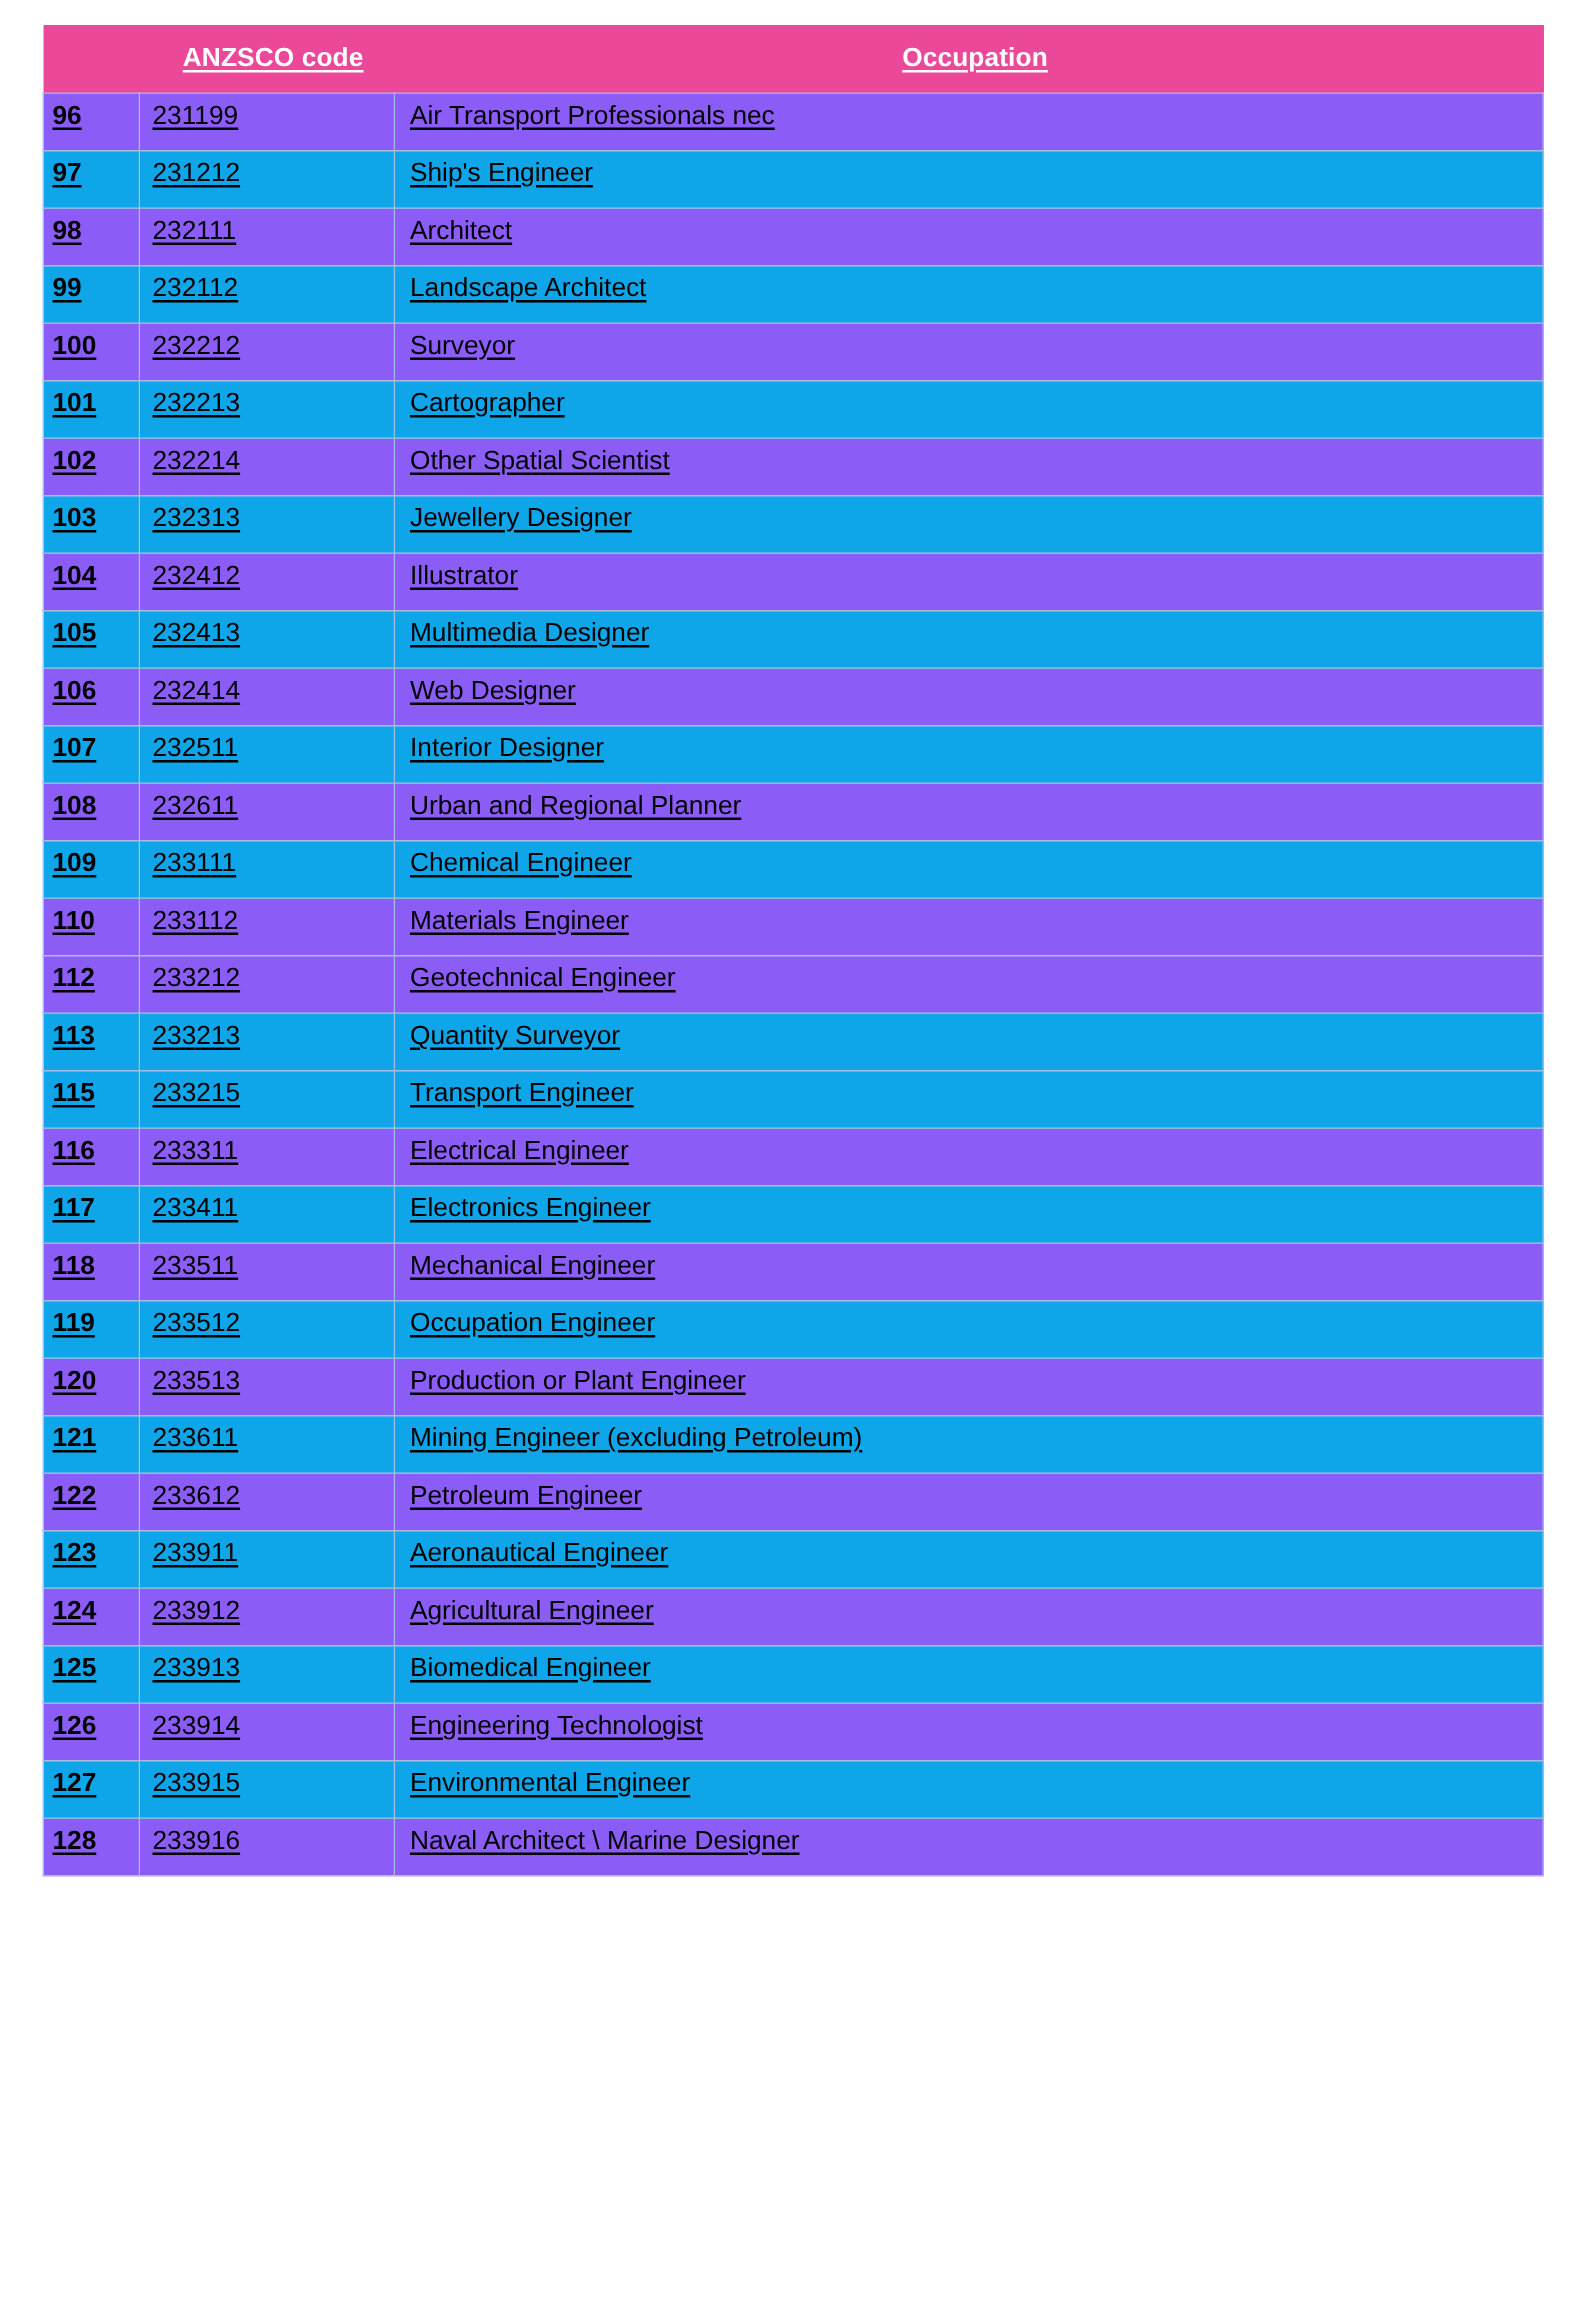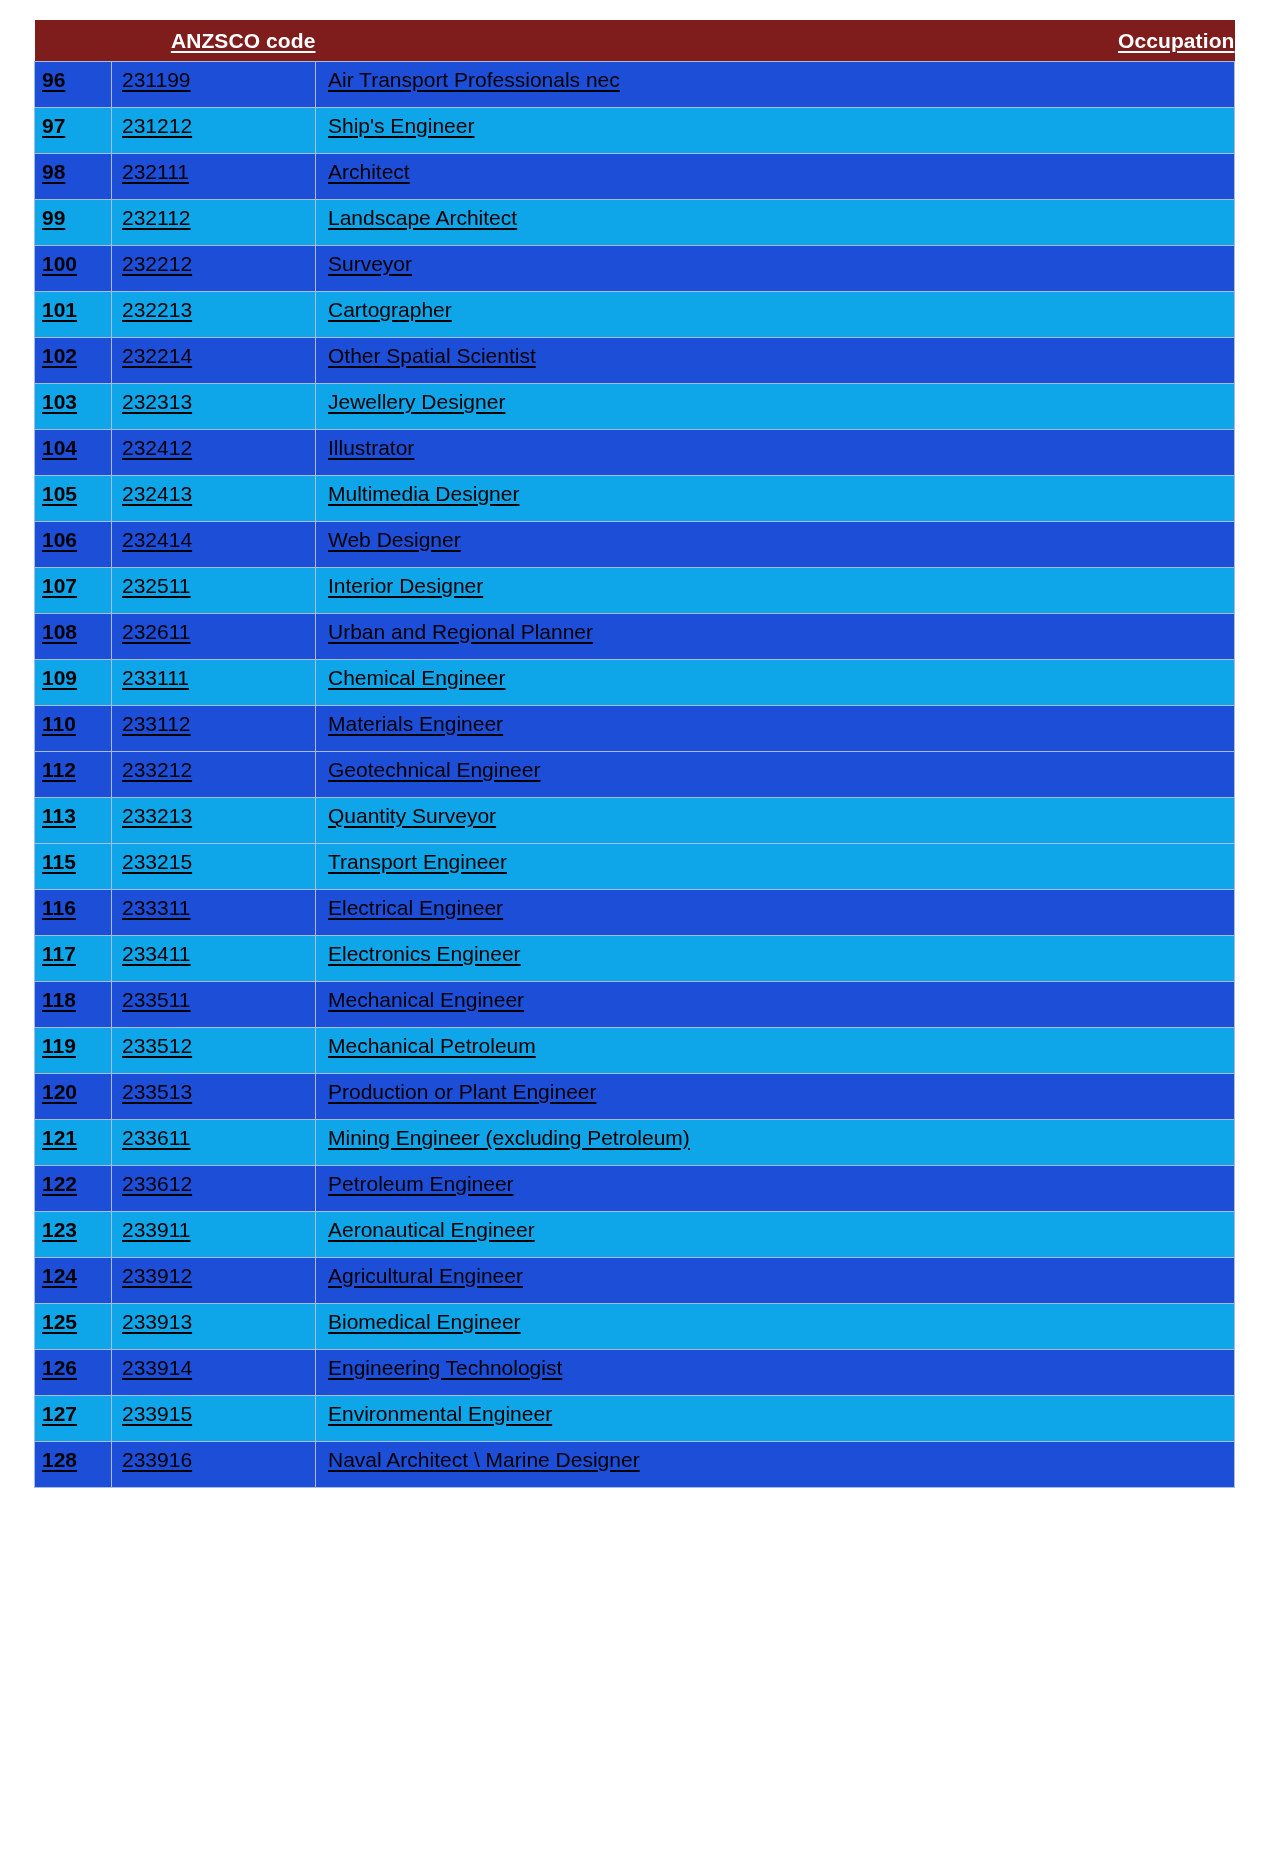--- a/index.html
+++ b/index.html
@@ -35,25 +35,25 @@
   
   col.c-num  { width: 77px;  }
   col.c-code { width: 204px; }
   col.c-occ  { width: 919px; }
 
   
   thead tr {
     background: #4472C4;
   }
   thead th {
-    background: #7f1d1d;
-    height: 41px;
+    background: #ec4899;
+    height: 54px;
     padding: 0 0 0 10px;
     vertical-align: middle;
-    text-align: right;
+    text-align: center;
     border: none;
     font-size: 0;
   }
   thead th .hlabel {
     display: inline-block;
     color: #ffffff;
     font-size: 21px;
     font-weight: bold;
     text-decoration: underline;
     text-underline-offset: 3px;
@@ -62,21 +62,21 @@
   }
 
   
   tbody tr {
     height: 45px;
   }
   tbody tr.odd-band {
     background: #0ea5e9;
   }
   tbody tr.even-band {
-    background: #1d4ed8;
+    background: #8b5cf6;
   }
 
   tbody td {
     border-top: 1px solid #A7BBE3;
     border-bottom: 1px solid #A7BBE3;
     padding: 0;
     vertical-align: top;
     height: 45px;
   }
   tbody td.num-cell {
@@ -240,21 +240,21 @@
           <td class="occ-cell"><span class="cell-text">Electronics Engineer</span></td>
         </tr>
         <tr class="even-band">
           <td class="num-cell"><span class="cell-text">118</span></td>
           <td class="code-cell"><span class="cell-text">233511</span></td>
           <td class="occ-cell"><span class="cell-text">Mechanical Engineer</span></td>
         </tr>
         <tr class="odd-band">
           <td class="num-cell"><span class="cell-text">119</span></td>
           <td class="code-cell"><span class="cell-text">233512</span></td>
-          <td class="occ-cell"><span class="cell-text">Mechanical Petroleum</span></td>
+          <td class="occ-cell"><span class="cell-text">Occupation Engineer</span></td>
         </tr>
         <tr class="even-band">
           <td class="num-cell"><span class="cell-text">120</span></td>
           <td class="code-cell"><span class="cell-text">233513</span></td>
           <td class="occ-cell"><span class="cell-text">Production or Plant Engineer</span></td>
         </tr>
         <tr class="odd-band">
           <td class="num-cell"><span class="cell-text">121</span></td>
           <td class="code-cell"><span class="cell-text">233611</span></td>
           <td class="occ-cell"><span class="cell-text">Mining Engineer (excluding Petroleum)</span></td>

